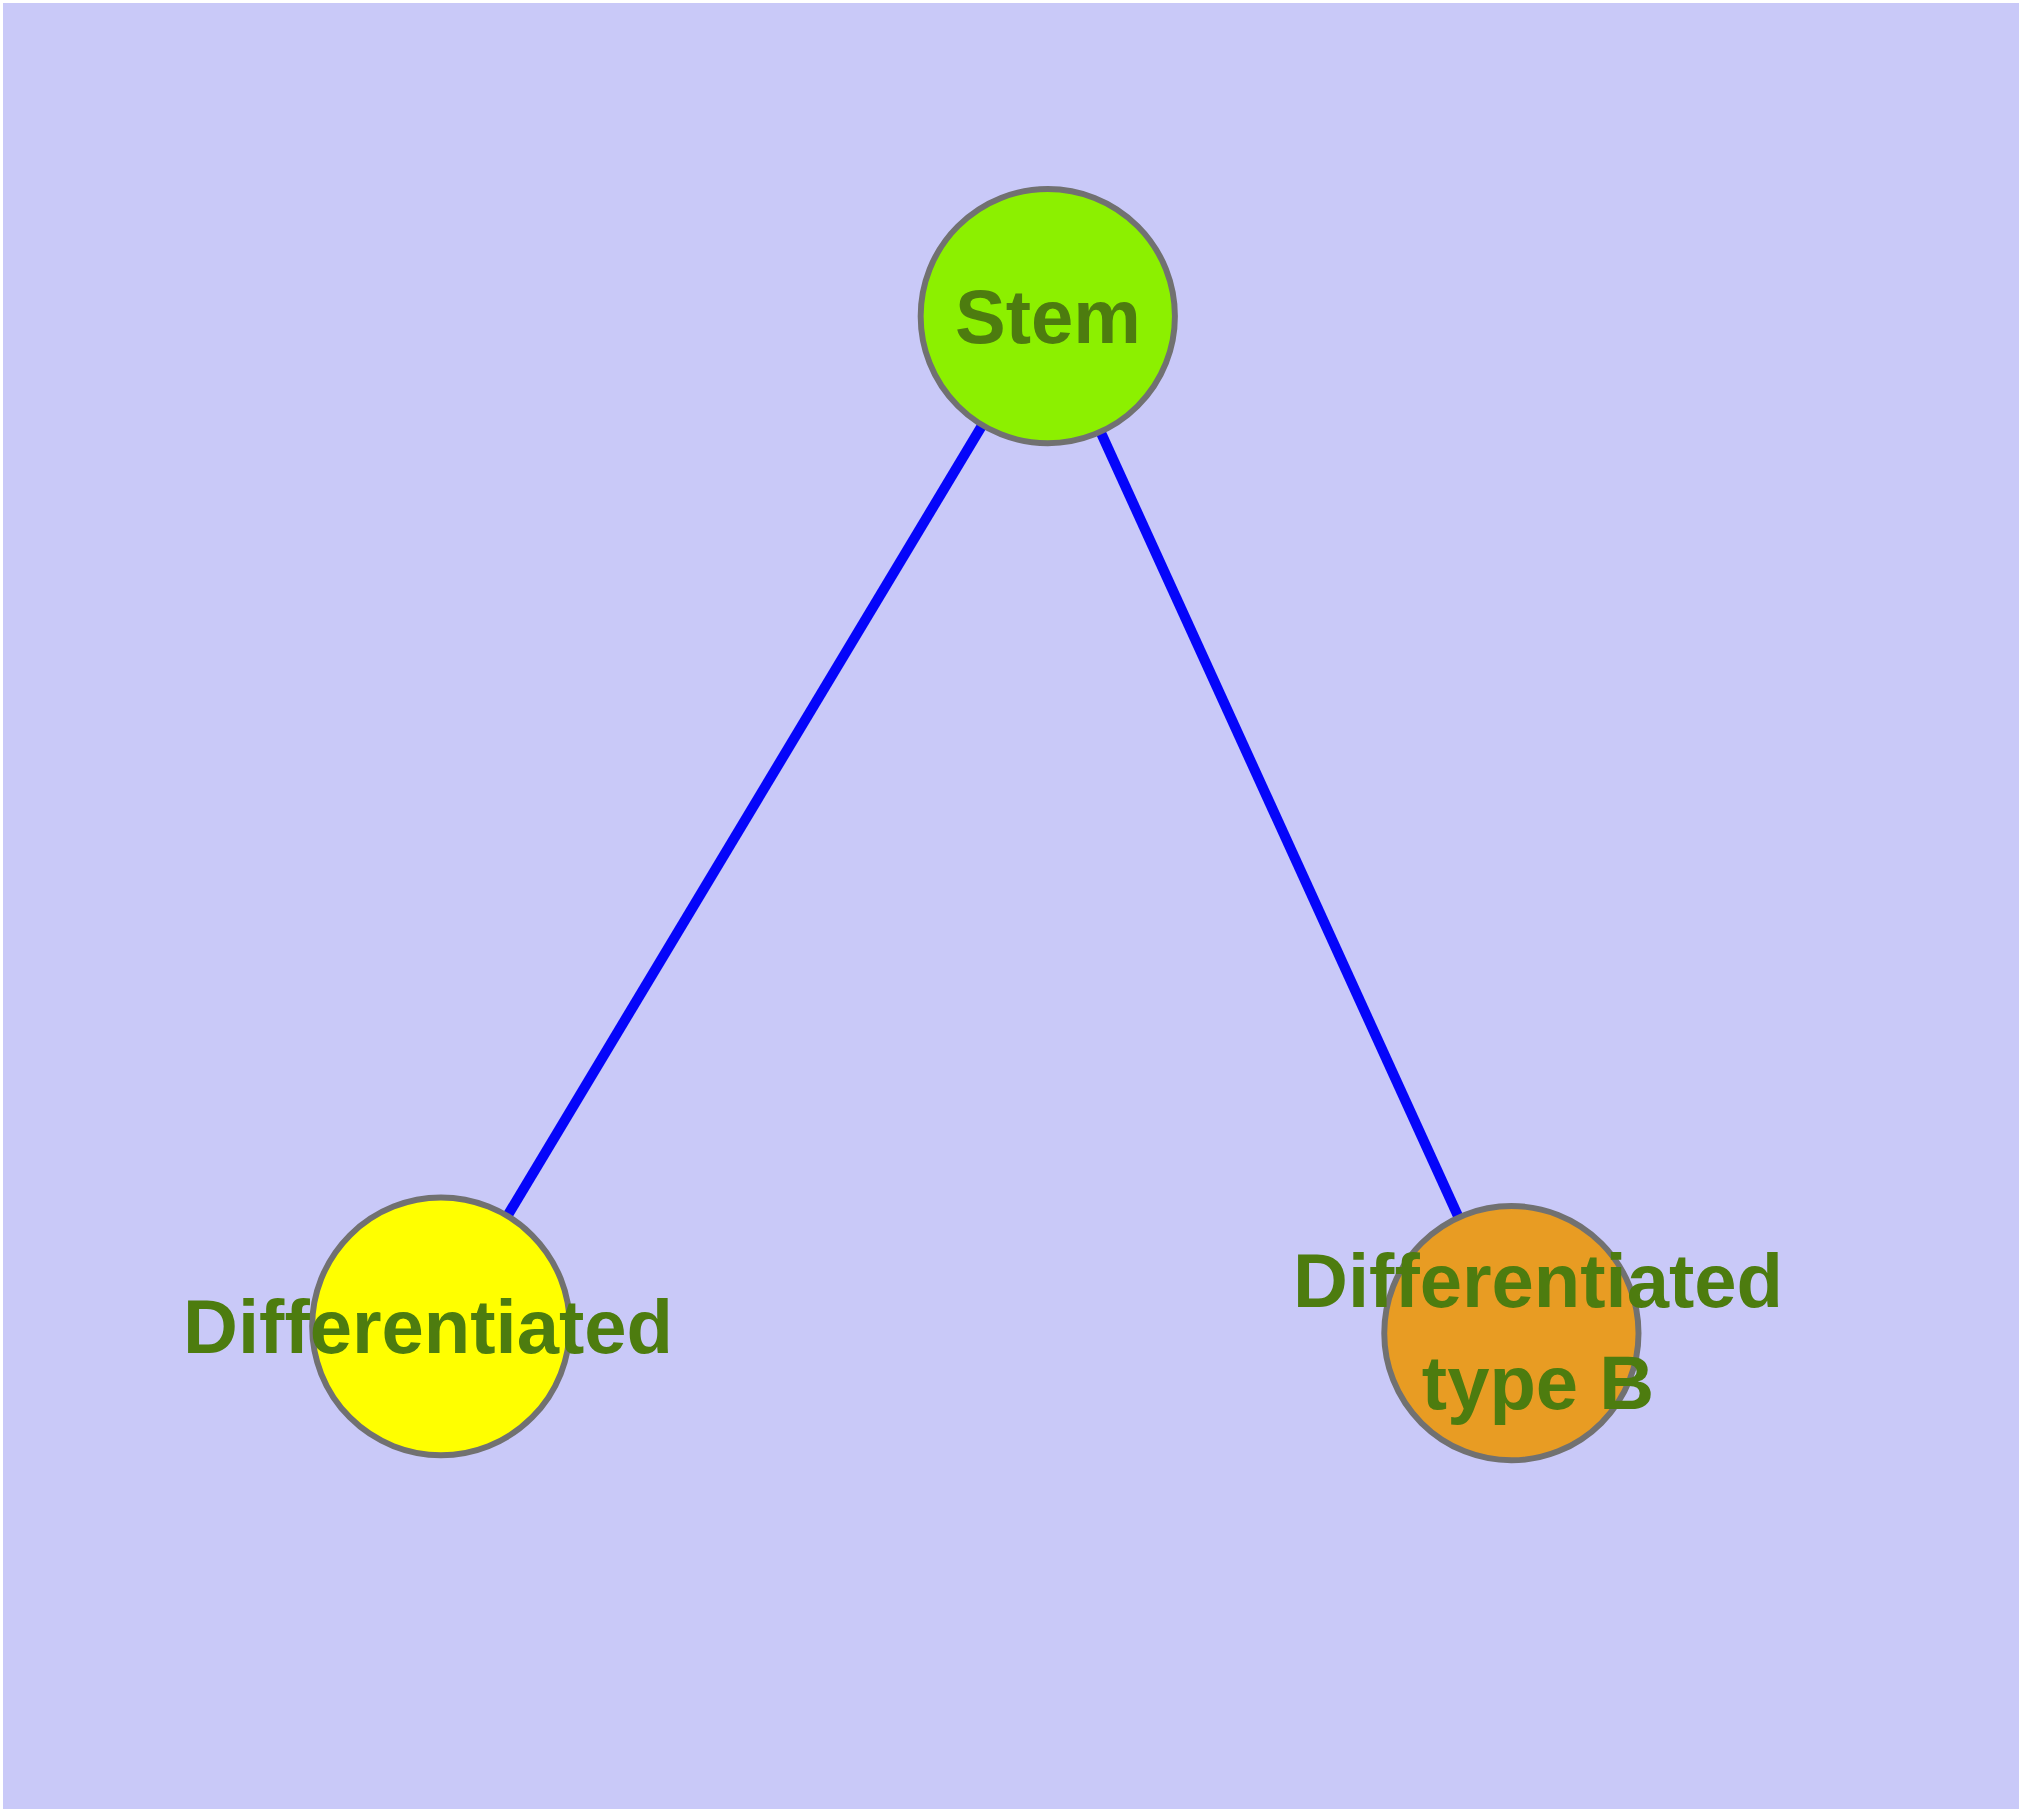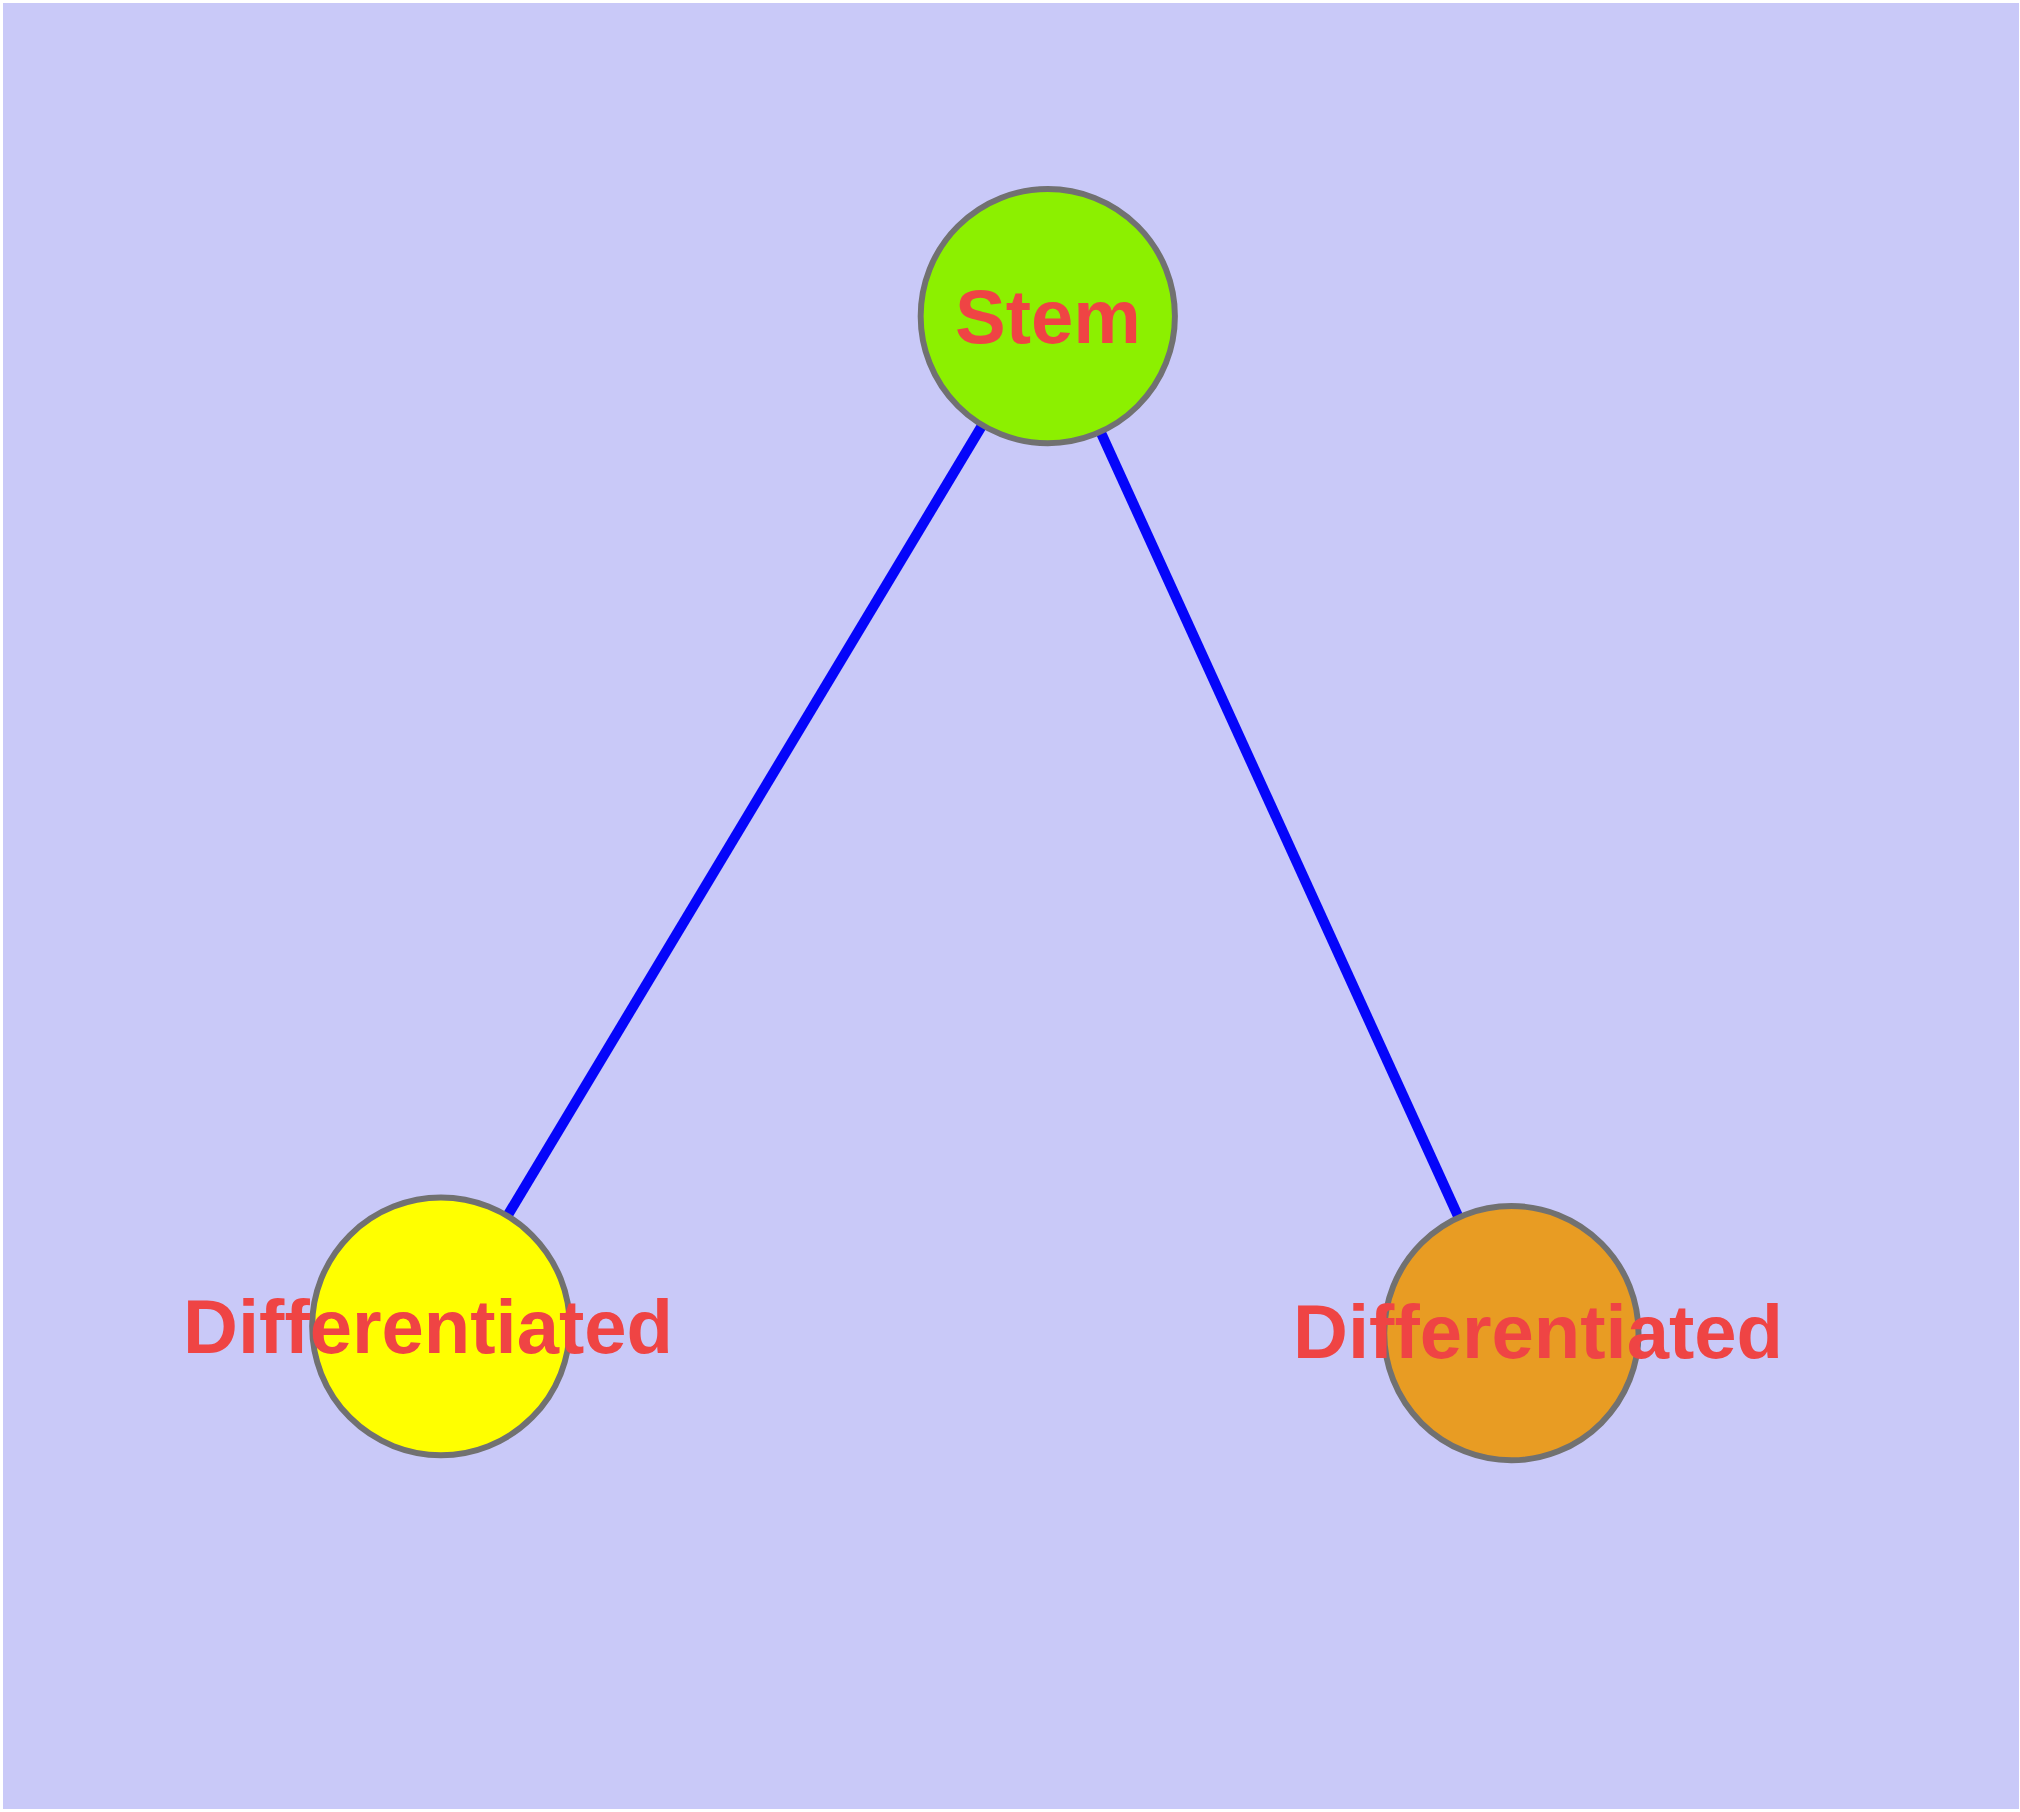--- a/index.html
+++ b/index.html
@@ -35,21 +35,21 @@
     fill: none;
   }
   .node-circle {
     stroke: #717171;
     stroke-width: 7px;
   }
   .node-label {
     position: absolute;
     transform: translate(-50%, -50%);
     text-align: center;
-    color: #ef4444;
+    color: #4d7c0f;
     font-weight: bold;
     font-size: 76px;
     line-height: 102px;
     white-space: nowrap;
   }
   .label-stem   { left: 1048px; top: 317px; }
   .label-type-a { left: 428px;  top: 1327px; }
   .label-type-b { left: 1538px; top: 1332px; }
 </style>
 </head>
@@ -70,16 +70,17 @@
   </svg>
 
   <div class="node-label label-stem">Stem</div>
 
   <div class="node-label label-type-a">
     <div>Differentiated</div>
   </div>
 
   <div class="node-label label-type-b">
     <div>Differentiated</div>
+    <div>type B</div>
   </div>
 
 </div>
 
 
 </body></html>

